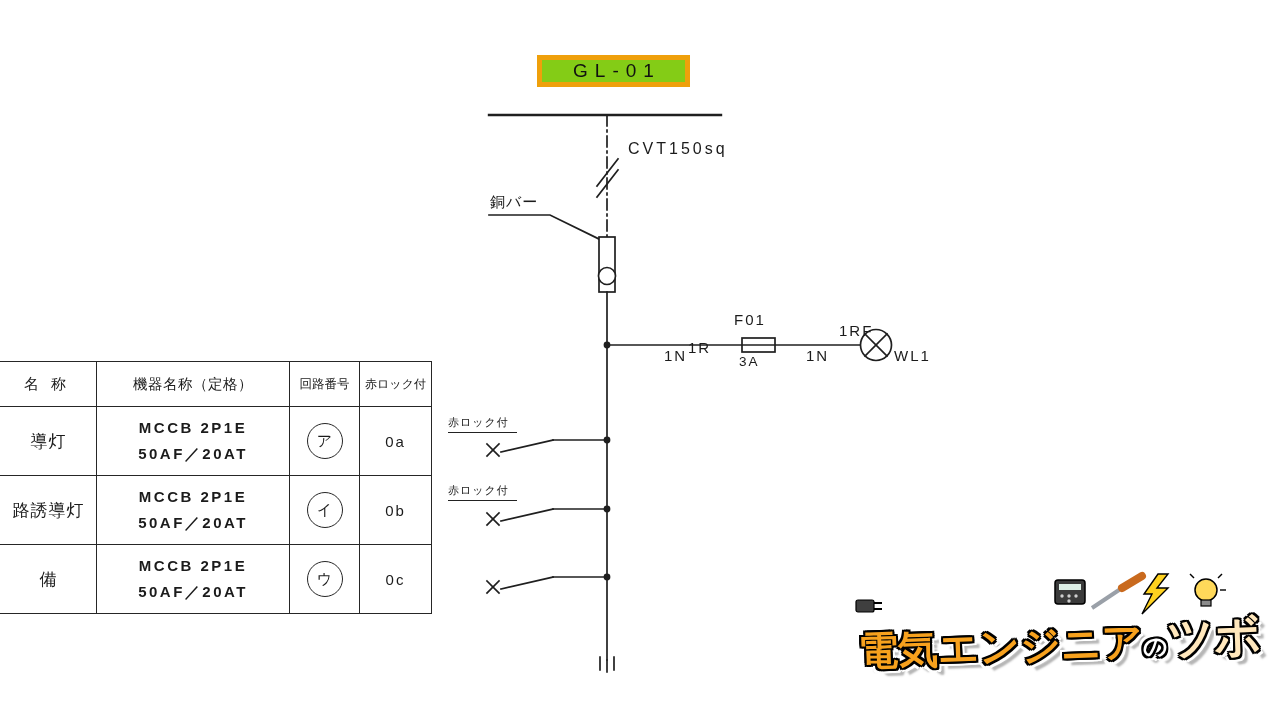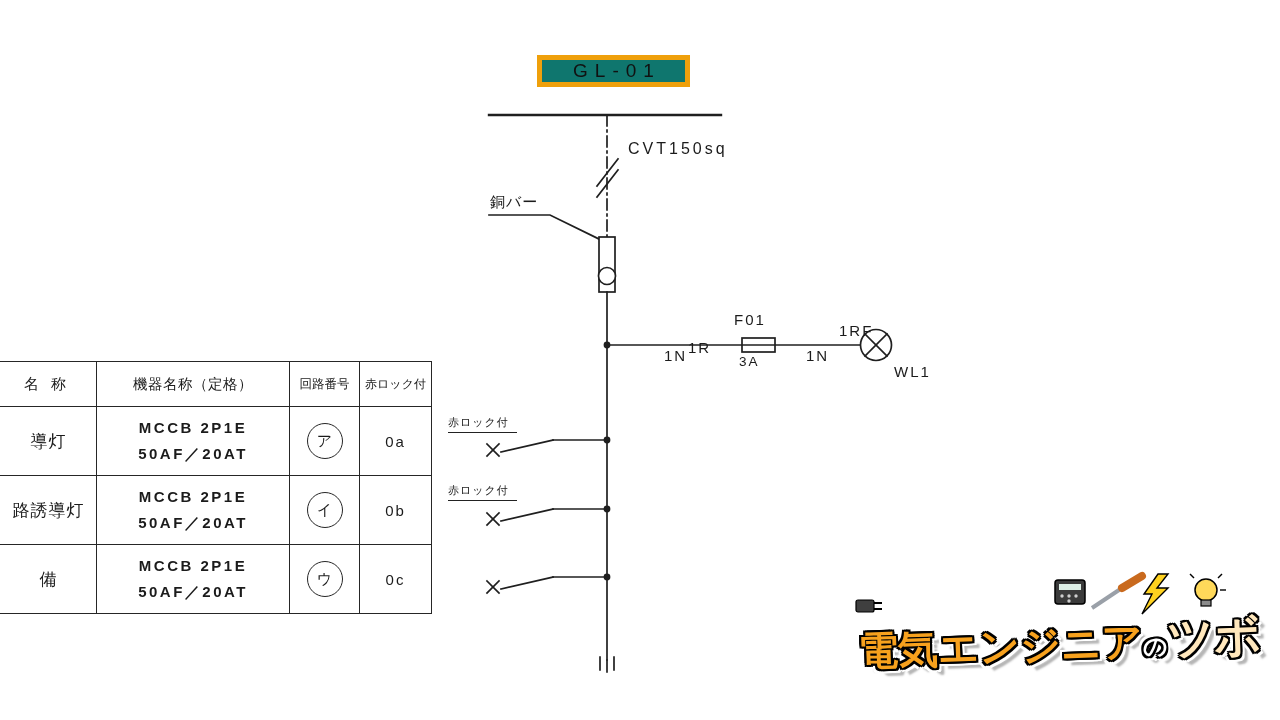--- a/index.html
+++ b/index.html
@@ -3,36 +3,36 @@
 <meta charset="utf-8">
 <style>
   * { margin:0; padding:0; box-sizing:border-box; }
   html,body { background:#ffffff; }
   .stage { position:relative; width:1280px; height:720px; background:#fff; overflow:hidden;
            font-family:"Liberation Sans","DejaVu Sans",sans-serif; color:#1b1b1b; }
   .wires { position:absolute; left:0; top:0; }
 
   .lbl { position:absolute; white-space:nowrap; color:#1b1b1b; font-weight:500; }
 
-  .panel-box { position:absolute; left:537px; top:55px; width:153px; height:32px; background:#0f766e;
+  .panel-box { position:absolute; left:537px; top:55px; width:153px; height:32px; background:#84cc16;
                border:5px solid #efa00b; display:flex; align-items:center; justify-content:center; }
   .panel-box span { font-size:19px; letter-spacing:7px; padding-left:7px; color:#111; font-weight:500; }
 
   #bus-label    { left:494px; top:88px;  width:228px; text-align:center; font-size:17px; letter-spacing:2px; }
   #cable-label  { left:628px; top:140px; font-size:16px; letter-spacing:3px; }
   #copper-label { left:490px; top:193px; font-size:15px; letter-spacing:1px; }
 
   .small { font-size:15px; letter-spacing:2px; }
   #lbl-1r  { left:688px; top:322px;margin-top:17px; }
   #lbl-1n1 { left:664px; top:347px; }
   #lbl-f01 { left:734px; top:311px; }
   #lbl-3a  { left:739px; top:354px; font-size:13.5px; }
   #lbl-1rf { left:799px; top:322px;margin-left:40px; }
   #lbl-1n2 { left:806px; top:347px; }
-  #lbl-wl1 { left:894px; top:363px; }
+  #lbl-wl1 { left:894px; top:347px; }
 
   .lock-label { left:448px; font-size:11px; letter-spacing:1px; border-bottom:1.4px solid #222;
                 padding:0 8px 2px 0; }
   #lock1 { top:415px; }
   #lock2 { top:483px; }
 
   .mccb-table { position:absolute; left:-3px; top:361px; border-collapse:collapse; background:#fff; }
   .mccb-table th, .mccb-table td { border:1.8px solid #262626; text-align:center; vertical-align:middle; font-weight:normal; background:#fff; }
   .thead th { height:45px; }
   .h-name    { font-size:15px;   letter-spacing:4px; }

